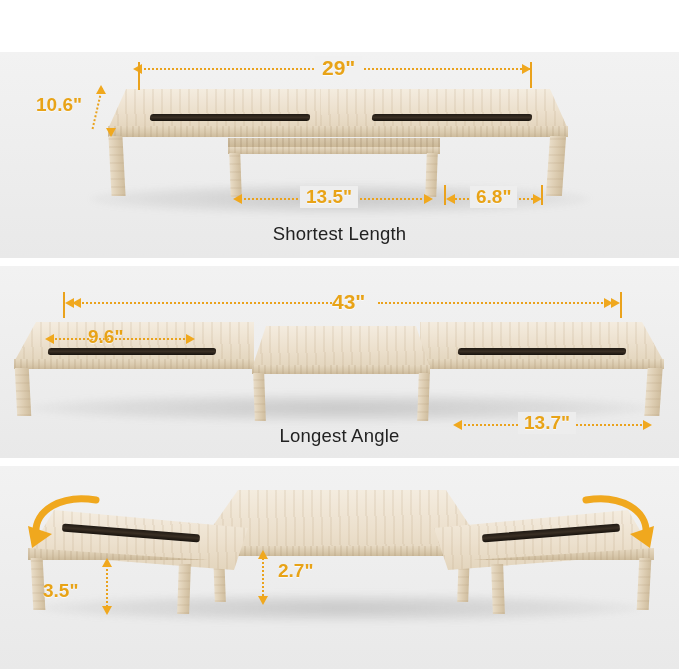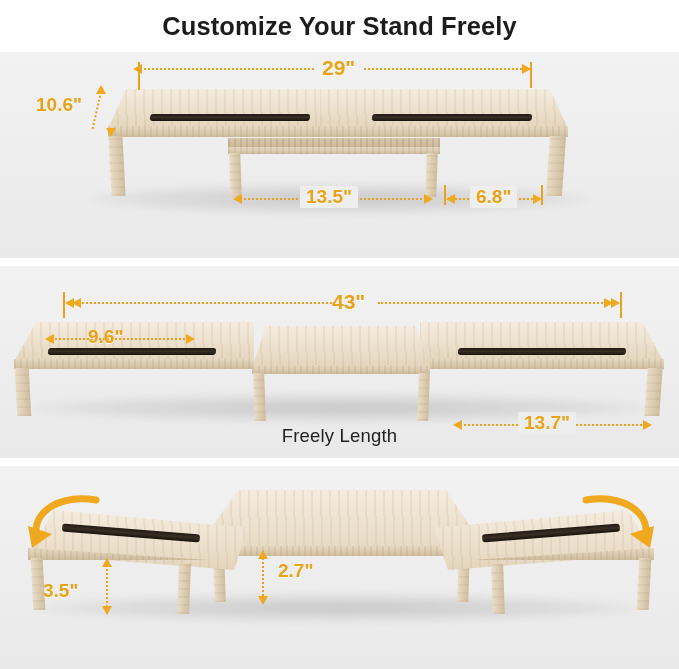--- a/index.html
+++ b/index.html
@@ -104,23 +104,20 @@
   .arrow-up    { border-left: 5px solid transparent; border-right: 5px solid transparent; border-bottom: 9px solid #f0a81e; }
   .arrow-down  { border-left: 5px solid transparent; border-right: 5px solid transparent; border-top: 9px solid #f0a81e; }
 
   .rot-arrow { position: absolute; }
 </style>
 </head>
 <body>
 
 <div id="page">
 
-  <div class="title-bar">
-    <div class="title-text">Customize Your Stand Freely</div>
-  </div>
 
   <div class="panel" id="panel-1">
 
     <div class="ground-shadow" style="left:90px; top:132px; width:500px; height:30px;"></div>
 
     <div class="wood wood-top" style="left:108px; top:37px; width:212px; height:40px;
                 clip-path: polygon(18px 0, 212px 0, 212px 40px, 0 40px);"></div>
 
     <div class="wood wood-top" style="left:320px; top:37px; width:248px; height:40px;
                 clip-path: polygon(0 0, 230px 0, 248px 40px, 0 40px);"></div>
@@ -155,20 +152,21 @@
     <div class="arrow arrow-right" style="left:424px; top:142px;"></div>
     <div class="dim-label" style="left:300px; top:134px; background:#eeeeee; padding:0 6px;">13.5"</div>
 
     <div class="dim-line-h" style="left:452px; top:146px; width:88px;"></div>
     <div class="arrow arrow-left" style="left:446px; top:142px;"></div>
     <div class="arrow arrow-right" style="left:533px; top:142px;"></div>
     <div class="tick-v" style="left:444px; top:133px; height:20px;"></div>
     <div class="tick-v" style="left:541px; top:133px; height:20px;"></div>
     <div class="dim-label" style="left:470px; top:134px; background:#eeeeee; padding:0 6px;">6.8"</div>
 
+    <div class="panel-caption" style="top:171px;">Shortest Length</div>
   </div>
 
   <div class="panel" id="panel-2">
 
     <div class="ground-shadow" style="left:30px; top:128px; width:620px; height:28px;"></div>
 
     <div class="wood wood-top" style="left:14px; top:56px; width:240px; height:40px;
                 clip-path: polygon(22px 0, 240px 0, 240px 40px, 0 40px);"></div>
     <div class="wood wood-edge" style="left:14px; top:93px; width:240px; height:10px;"></div>
     <div class="slot" style="left:48px; top:82px; width:168px; height:7px; transform:skewX(-6deg);"></div>
@@ -200,21 +198,21 @@
     <div class="arrow arrow-left" style="left:45px; top:68px;"></div>
     <div class="arrow arrow-right" style="left:186px; top:68px;"></div>
     <div class="dim-label" style="left:88px; top:60px;">9.6"</div>
 
     <div class="dim-line-h" style="left:462px; top:424px; width:0;"></div>
     <div class="dim-line-h" style="left:460px; top:158px; width:190px;"></div>
     <div class="arrow arrow-left" style="left:453px; top:154px;"></div>
     <div class="arrow arrow-right" style="left:643px; top:154px;"></div>
     <div class="dim-label" style="left:518px; top:146px; background:#ededed; padding:0 6px;">13.7"</div>
 
-    <div class="panel-caption" style="top:159px;">Freely Length</div>
+    <div class="panel-caption" style="top:159px;">Longest Angle</div>
   </div>
 
   <div class="panel" id="panel-3">
 
     <div class="ground-shadow" style="left:40px; top:128px; width:600px; height:28px;"></div>
 
     <div class="wood wood-top" style="left:196px; top:24px; width:290px; height:72px;
                 clip-path: polygon(42px 0, 250px 0, 290px 60px, 0 60px);"></div>
     <div class="wood wood-edge" style="left:196px; top:80px; width:290px; height:10px;"></div>
     <div class="wood wood-leg" style="left:214px; top:88px; width:11px; height:48px; transform: skewX(2deg);"></div>

